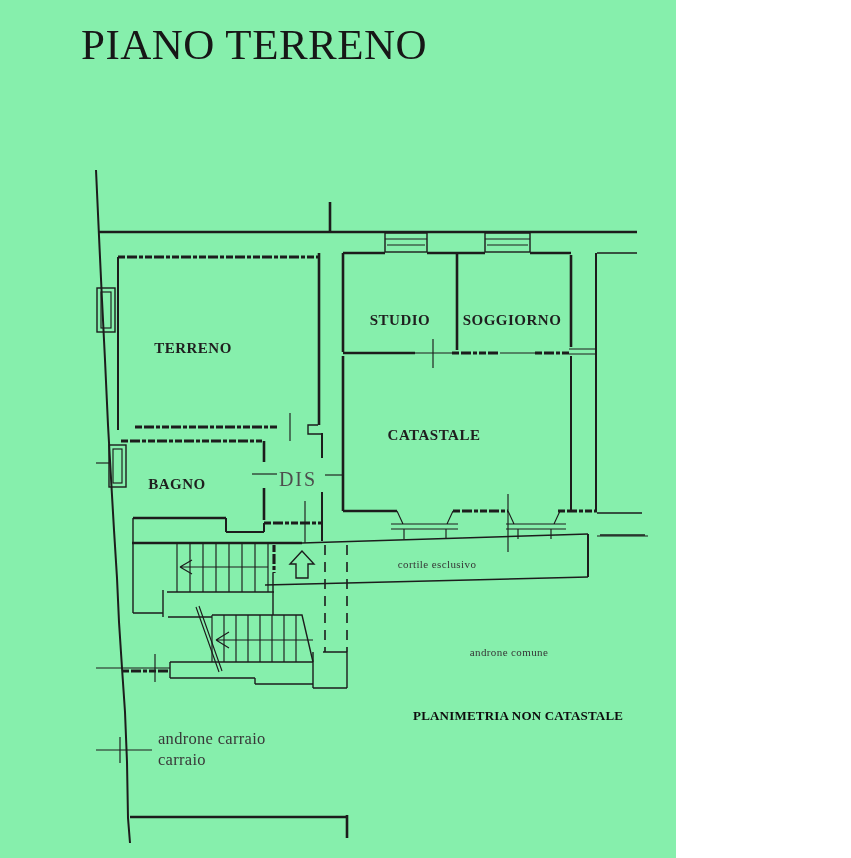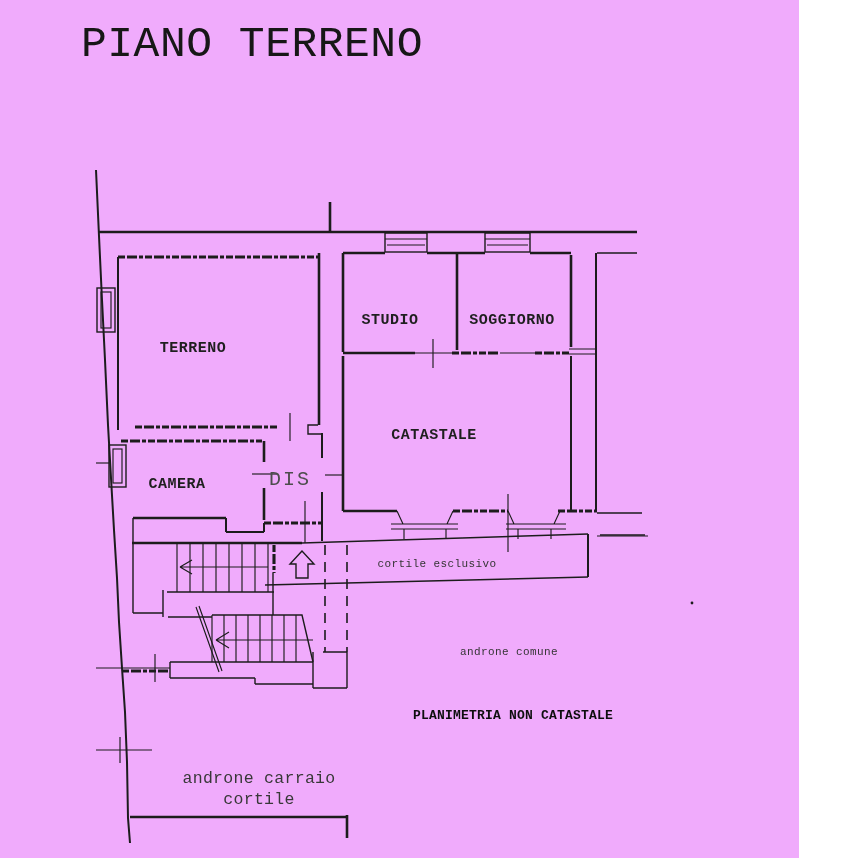--- a/index.html
+++ b/index.html
@@ -1,35 +1,35 @@
 <!DOCTYPE html>
 <html><head>
 <meta charset="utf-8">
 <style>
   html,body{margin:0;padding:0;background:#fff;}
   #stage{
-    position:relative;width:799px;height:858px;background:#f0abfc;
-    font-family:Liberation Mono, monospace;overflow:hidden;
+    position:relative;width:676px;height:858px;background:#86efac;
+    font-family:Liberation Serif, serif;overflow:hidden;
   }
   #plan-svg{position:absolute;left:0;top:0;}
   #plan-svg path, #plan-svg line, #plan-svg rect{
     fill:none;stroke:#1c1c1c;stroke-linecap:butt;stroke-linejoin:miter;
   }
   .w1{stroke-width:2.6px;}
   .w2{stroke-width:2px;}
   .w3{stroke-width:1.4px;}
   .t{stroke-width:1.15px;}
   .hatch{stroke-width:3.1px;stroke-dasharray:7 2 10 2 4 2;}
   .dash{stroke-width:1.6px;stroke-dasharray:10 7;}
   .lbl{position:absolute;transform:translate(-50%,-50%);white-space:nowrap;color:#1b1b1b;}
   .room{font-size:15px;font-weight:600;letter-spacing:.5px;color:#1f1f1f;}
   .dis{font-size:20px;font-weight:400;letter-spacing:2px;color:#4d4d4d;}
   .area{font-size:11px;font-weight:400;letter-spacing:.4px;color:#353535;}
   .note{position:absolute;font-size:13px;font-weight:700;letter-spacing:.2px;color:#0e0e0e;white-space:nowrap;}
-  .androne{position:absolute;left:158px;top:768px;width:202px;text-align:center;
+  .androne{position:absolute;left:158px;top:728px;width:202px;text-align:left;
     font-size:16.5px;line-height:21px;color:#383838;letter-spacing:.3px;}
   #title{position:absolute;left:81px;top:20px;font-size:43px;font-weight:500;
     letter-spacing:.5px;color:#171717;white-space:nowrap;}
 </style>
 </head>
 <body>
 
 <div id="stage">
 
   <div id="title">PIANO TERRENO</div>
@@ -137,29 +137,29 @@
       <path class="hatch" d="M122,671 H170"></path>
       <path class="t" d="M96,750 H152 M120,737 V763"></path>
       <path class="w1" d="M130,817 H347"></path>
       <path class="w1" d="M347,815 V838"></path>
     </g>
 
     <circle cx="692" cy="603" r="1.4" fill="#1c1c1c" stroke="none"></circle>
   </svg>
 
   <div class="lbl room" style="left:193px;top:348px">TERRENO</div>
-  <div class="lbl room" style="left:390px;top:320px">STUDIO</div>
+  <div class="lbl room" style="left:400px;top:320px">STUDIO</div>
   <div class="lbl room" style="left:512px;top:320px">SOGGIORNO</div>
   <div class="lbl room" style="left:434px;top:435px">CATASTALE</div>
-  <div class="lbl room" style="left:177px;top:484px">CAMERA</div>
-  <div class="lbl dis" style="left:290px;top:479px">DIS</div>
+  <div class="lbl room" style="left:177px;top:484px">BAGNO</div>
+  <div class="lbl dis" style="left:298px;top:479px">DIS</div>
 
   <div class="lbl area" style="left:437px;top:564px">cortile esclusivo</div>
   <div class="lbl area" style="left:509px;top:652px">androne comune</div>
 
   <div class="androne">
     <div>androne carraio</div>
-    <div>cortile</div>
+    <div>carraio</div>
   </div>
 
   <div class="note" style="left:413px;top:708px">PLANIMETRIA NON CATASTALE</div>
 
 </div>
 
 </body></html>

